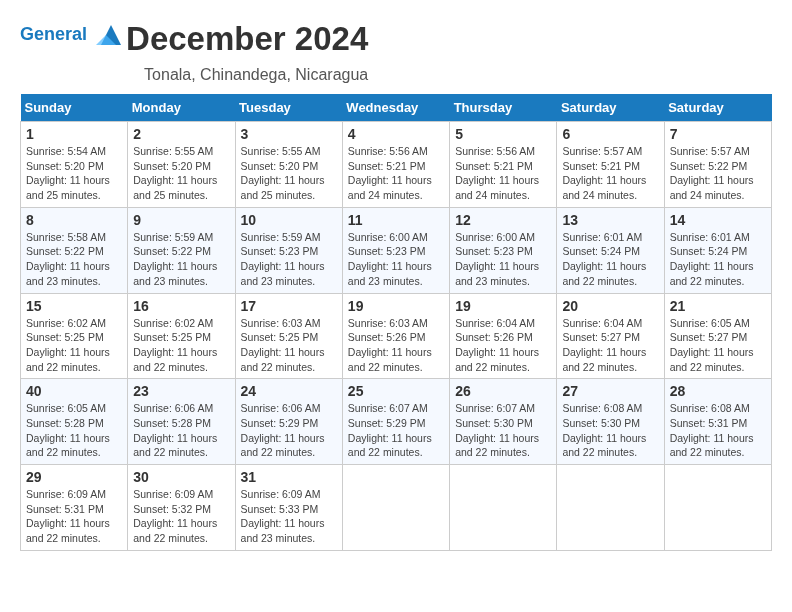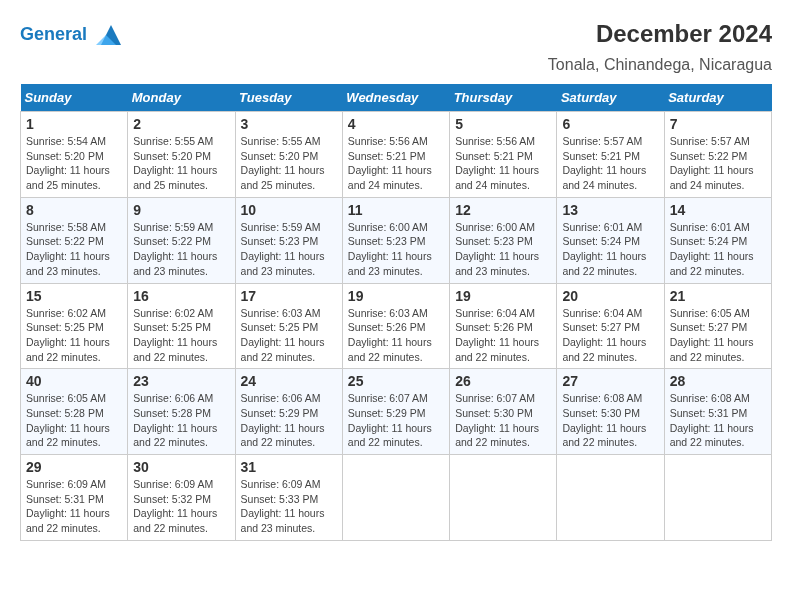--- a/index.html
+++ b/index.html
@@ -5,21 +5,20 @@
     * { margin: 0; padding: 0; box-sizing: border-box; }
     body {
       font-family: Arial, sans-serif;
       background: #fff;
       width: 792px;
       min-height: 612px;
       padding: 20px;
     }
     .header-area {
       display: flex;
-      justify-content: space-between;
       align-items: flex-start;
       margin-bottom: 10px;
     }
     .logo {
       display: flex;
       align-items: center;
     }
     .logo-text {
       font-size: 18px;
       font-weight: bold;
@@ -31,42 +30,41 @@
     }
     .logo-icon {
       width: 30px;
       height: 30px;
       margin-left: 4px;
     }
     .title-area {
       text-align: right;
     }
     .month-title {
-      font-size: 24px;
+      font-size: 33px;
       font-weight: bold;
       color: #333;
     }
     .location-title {
       font-size: 16px;
       color: #555;
       margin-top: 8px;
     }
     .calendar-table {
       width: 100%;
       border-collapse: collapse;
       font-size: 11px;
     }
     .calendar-table th {
       background: #1a7abf;
       color: #fff;
       padding: 6px 4px;
       text-align: left;
       font-size: 13px;
       font-weight: bold;
-      font-style: italic;
     }
     .calendar-table td {
       border: 1px solid #ccc;
       vertical-align: top;
       padding: 4px 5px;
       height: 80px;
       width: calc(100%/7);
       background: #fff;
     }
     .calendar-table tr:nth-child(even) td {

